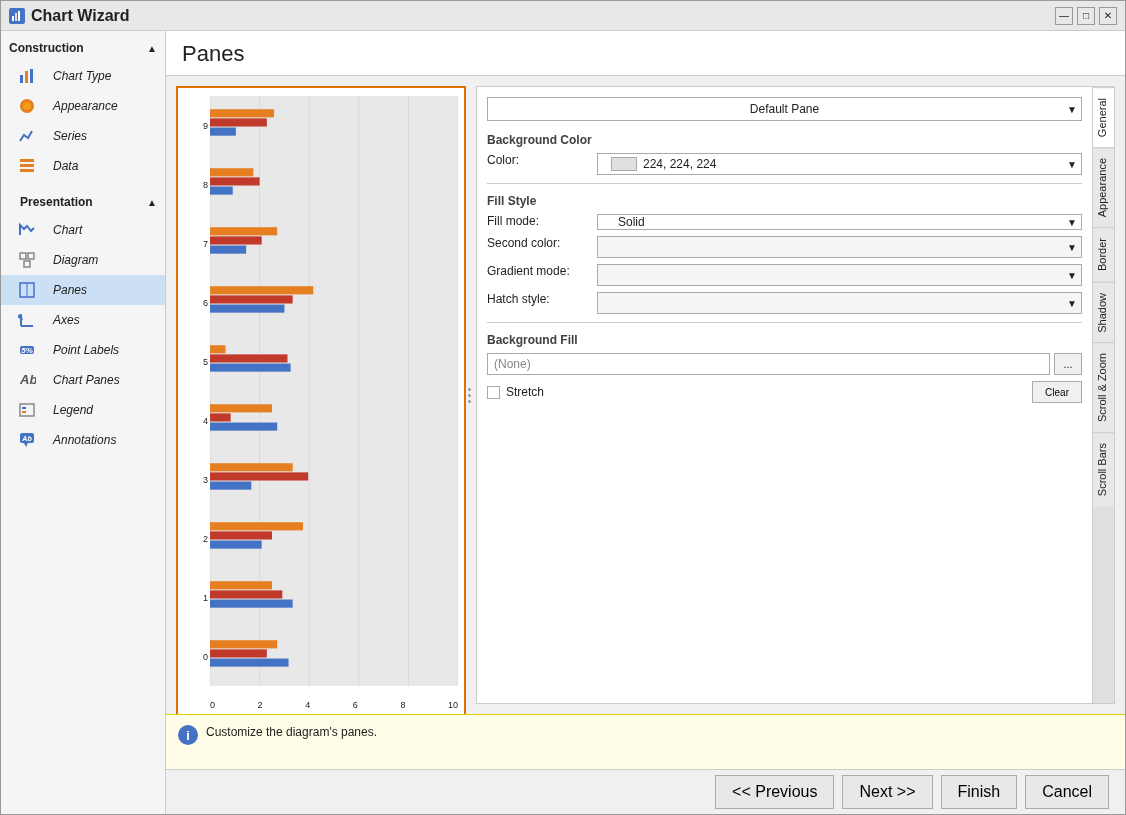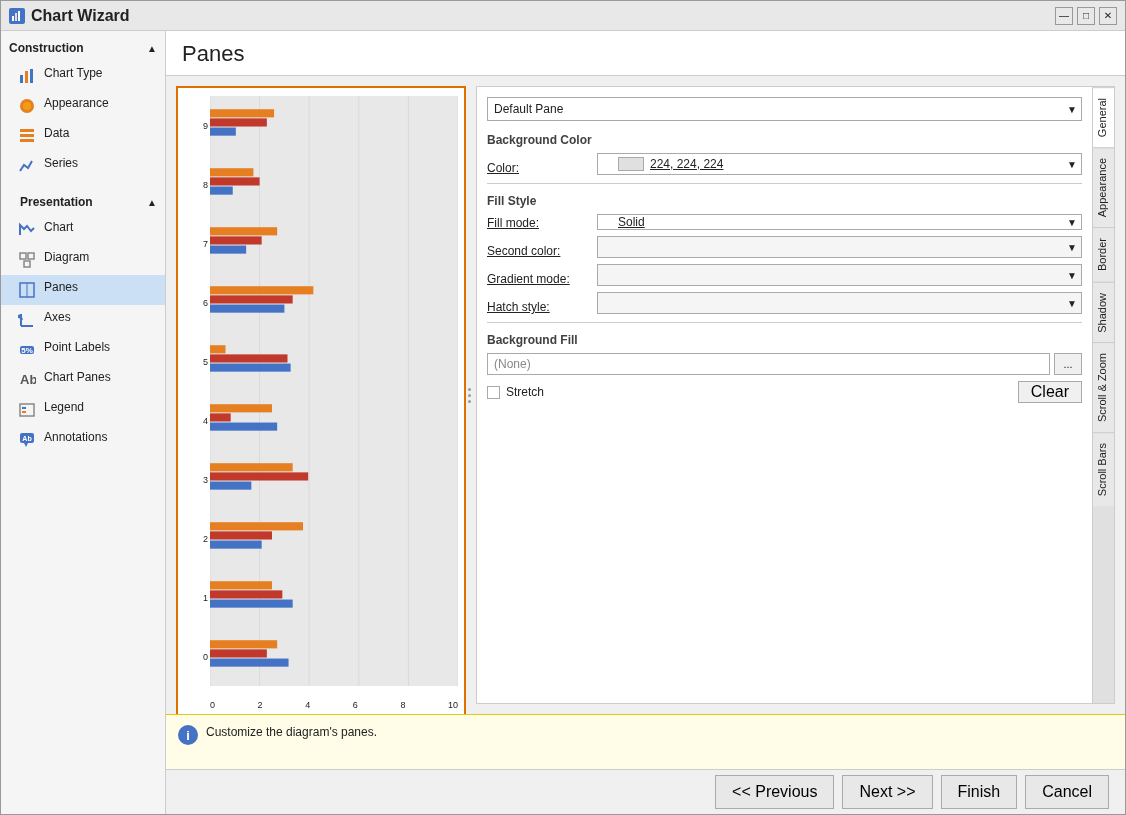--- a/index.html
+++ b/index.html
@@ -12,21 +12,21 @@
     .title-bar-text { font-weight: bold; font-size: 16px; flex: 1; }
     .title-bar-controls { display: flex; gap: 4px; }
     .title-btn { width: 18px; height: 18px; border: 1px solid #999; background: #e8e8e8; cursor: pointer; display: flex; align-items: center; justify-content: center; font-size: 10px; }
 
     .content-area { display: flex; flex: 1; overflow: hidden; }
 
     
     .sidebar { width: 165px; background: #f5f5f5; border-right: 1px solid #ccc; padding: 4px 0; overflow-y: auto; flex-shrink: 0; }
     .section-header { display: flex; align-items: center; justify-content: space-between; padding: 6px 8px; font-weight: bold; font-size: 12px; cursor: pointer; }
     .section-header .arrow { font-size: 10px; }
-    .sidebar-item { display: flex; padding: 5px 8px 5px 16px; cursor: pointer; gap: 7px; }
+    .sidebar-item { display: flex; align-items: center; padding: 5px 8px 5px 16px; cursor: pointer; gap: 16px; font-style: italic; }
     .sidebar-item.active { background: #cce0f5; }
     .sidebar-item .item-icon { width: 20px; height: 20px; flex-shrink: 0; display: flex; align-items: center; justify-content: center; }
     .sidebar-item .item-label { font-size: 12px; }
 
     
     .main-area { flex: 1; display: flex; flex-direction: column; overflow: hidden; }
 
     .page-title { font-size: 22px; font-weight: 300; padding: 10px 16px 8px; border-bottom: 1px solid #ccc; background: white; flex-shrink: 0; }
 
     .main-body { flex: 1; display: flex; overflow: hidden; padding: 10px; gap: 10px; }
@@ -39,43 +39,43 @@
     .resize-dot { width: 3px; height: 3px; background: #999; border-radius: 50%; }
 
     
     .right-panel { flex: 1; display: flex; flex-direction: column; background: white; border: 1px solid #ccc; overflow: hidden; }
 
     .right-panel-inner { flex: 1; display: flex; overflow: hidden; }
 
     .panel-content { flex: 1; padding: 10px; overflow-y: auto; }
 
     
-    .dropdown { width: 100%; height: 24px; border: 1px solid #aaa; background: white; display: flex; align-items: center; padding: 0 6px; cursor: pointer; position: relative; }
+    .dropdown { width: 100%; height: 24px; border: 1px solid #aaa; background: white; display: flex; align-items: center; padding: 0 6px; cursor: pointer; position: relative; justify-content: center; }
     .dropdown-arrow { position: absolute; right: 4px; font-size: 10px; }
 
     
     .section-label { color: #404040; font-size: 12px; font-weight: 600; margin: 10px 0 6px; }
 
-    .form-row { display: flex; align-items: flex-end; margin-bottom: 6px; text-decoration: underline; }
+    .form-row { display: flex; align-items: flex-start; margin-bottom: 6px; }
     .form-label { width: 110px; flex-shrink: 0; font-size: 12px; }
 
     .color-box { width: 30px; height: 14px; background: #e0e0e0; border: 1px solid #aaa; display: inline-block; margin-right: 6px; }
 
     .color-dropdown { flex: 1; height: 22px; border: 1px solid #aaa; background: white; display: flex; align-items: center; padding: 0 4px; cursor: pointer; position: relative; }
 
     .select-control { flex: 1; height: 22px; border: 1px solid #aaa; background: white; display: flex; align-items: center; padding: 0 4px; cursor: pointer; position: relative; }
 
     
     .bg-image-row { display: flex; align-items: center; margin-top: 6px; gap: 4px; }
     .bg-image-input { flex: 1; height: 22px; border: 1px solid #aaa; background: white; display: flex; align-items: center; padding: 0 6px; font-size: 12px; color: #888; }
     .browse-btn { width: 28px; height: 22px; border: 1px solid #aaa; background: #f0f0f0; display: flex; align-items: center; justify-content: center; cursor: pointer; font-size: 11px; }
 
     .stretch-row { display: flex; align-items: center; gap: 6px; margin-top: 6px; }
     .checkbox { width: 13px; height: 13px; border: 1px solid #aaa; background: white; }
-    .clear-btn { margin-left: auto; height: 22px; padding: 0 12px; border: 1px solid #aaa; background: #f0f0f0; cursor: pointer; font-size: 16px; }
+    .clear-btn { margin-left: auto; height: 22px; padding: 0 12px; border: 1px solid #aaa; background: #f0f0f0; cursor: pointer; font-size: 10px; }
 
     
     .vertical-tabs { width: 22px; background: #e0e0e0; display: flex; flex-direction: column; border-left: 1px solid #ccc; flex-shrink: 0; }
     .vtab { writing-mode: vertical-rl; transform: rotate(180deg); padding: 10px 3px; font-size: 11px; cursor: pointer; border-bottom: 1px solid #ccc; background: #e8e8e8; text-align: center; white-space: nowrap; }
     .vtab.active { background: white; }
 
     
     .info-bar { background: #fffde7; border-top: 1px solid #e0cc00; padding: 8px 12px; display: flex; align-items: flex-start; gap: 8px; flex-shrink: 0; min-height: 55px; }
     .info-icon { width: 20px; height: 20px; border-radius: 50%; background: #4472C4; display: flex; align-items: center; justify-content: center; color: white; font-weight: bold; font-size: 13px; flex-shrink: 0; margin-top: 2px; }
     .info-text { font-size: 12px; line-height: 1.5; }
@@ -132,34 +132,34 @@
           <svg width="18" height="18" viewBox="0 0 18 18">
               <circle cx="9" cy="9" r="7" fill="#E67E22"></circle>
               <circle cx="9" cy="9" r="4" fill="#F39C12"></circle>
             </svg>
         </div>
         <span class="item-label">Appearance</span>
       </div>
       <div class="sidebar-item">
         <div class="item-icon">
           <svg width="18" height="18" viewBox="0 0 18 18">
+              <polyline points="2,14 6,8 10,11 14,4" fill="none" stroke="#4472C4" stroke-width="2"></polyline>
+            </svg>
+        </div>
+        <span class="item-label">Series</span>
+      </div>
+      <div class="sidebar-item">
+        <div class="item-icon">
+          <svg width="18" height="18" viewBox="0 0 18 18">
               <rect x="2" y="2" width="14" height="3" fill="#E67E22"></rect>
               <rect x="2" y="7" width="14" height="3" fill="#E67E22"></rect>
               <rect x="2" y="12" width="14" height="3" fill="#E67E22"></rect>
             </svg>
         </div>
         <span class="item-label">Data</span>
-      </div>
-      <div class="sidebar-item">
-        <div class="item-icon">
-          <svg width="18" height="18" viewBox="0 0 18 18">
-              <polyline points="2,14 6,8 10,11 14,4" fill="none" stroke="#4472C4" stroke-width="2"></polyline>
-            </svg>
-        </div>
-        <span class="item-label">Series</span>
       </div>
 
       <div class="section-header" style="margin-top:8px;margin-left:11px;">
         <span>Presentation</span>
         <span class="arrow">▲</span>
       </div>
       <div class="sidebar-item">
         <div class="item-icon">
           <svg width="18" height="18" viewBox="0 0 18 18">
               <path d="M2,14 L2,4 L6,8 L9,5 L13,10 L16,7" fill="none" stroke="#4472C4" stroke-width="2"></path>
@@ -335,21 +335,21 @@
               <div class="pane-dropdown" style="margin-bottom:12px;">
                 <div class="dropdown" style="position:relative;">
                   <span>Default Pane</span>
                   <span class="dropdown-arrow">▼</span>
                 </div>
               </div>
 
               <div class="section-label">Background Color</div>
               <div class="form-row">
                 <span class="form-label">Color:</span>
-                <div class="color-dropdown" style="flex:1; position:relative; height:22px; border:1px solid #aaa; background:white; display:flex; align-items:center; padding:0 24px 0 20px;">
+                <div class="color-dropdown" style="flex:1; position:relative; height:22px; border:1px solid #aaa; background:white; display:flex; align-items:center; padding:0 24px 0 13px;">
                   <span class="color-box" style="width:26px; height:14px; background:#e0e0e0; border:1px solid #aaa; display:inline-block; margin-right:6px; flex-shrink:0;"></span>
                   <span>224, 224, 224</span>
                   <span style="position:absolute; right:4px; font-size:10px;">▼</span>
                 </div>
               </div>
 
               <div class="divider"></div>
 
               <div class="section-label">Fill Style</div>
 

